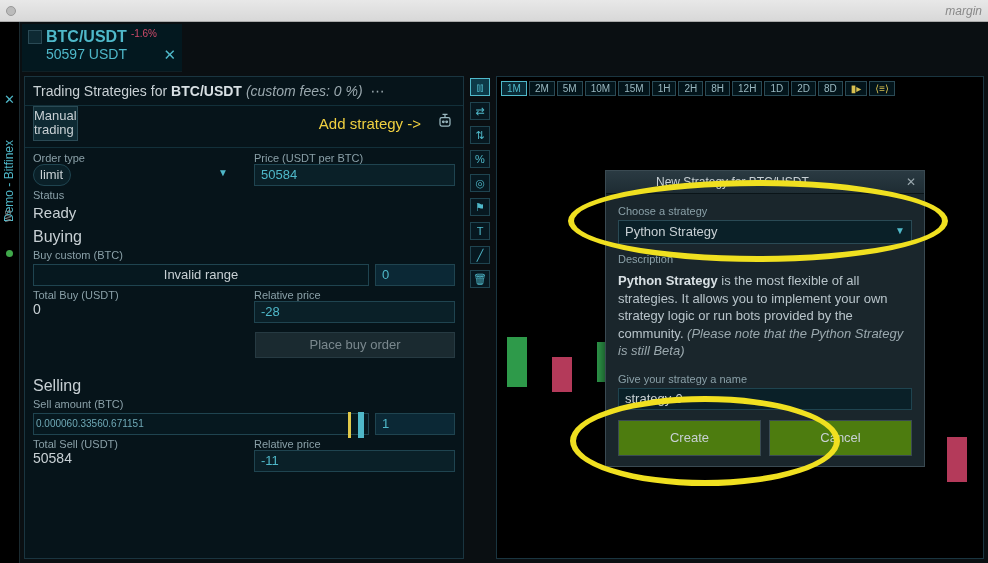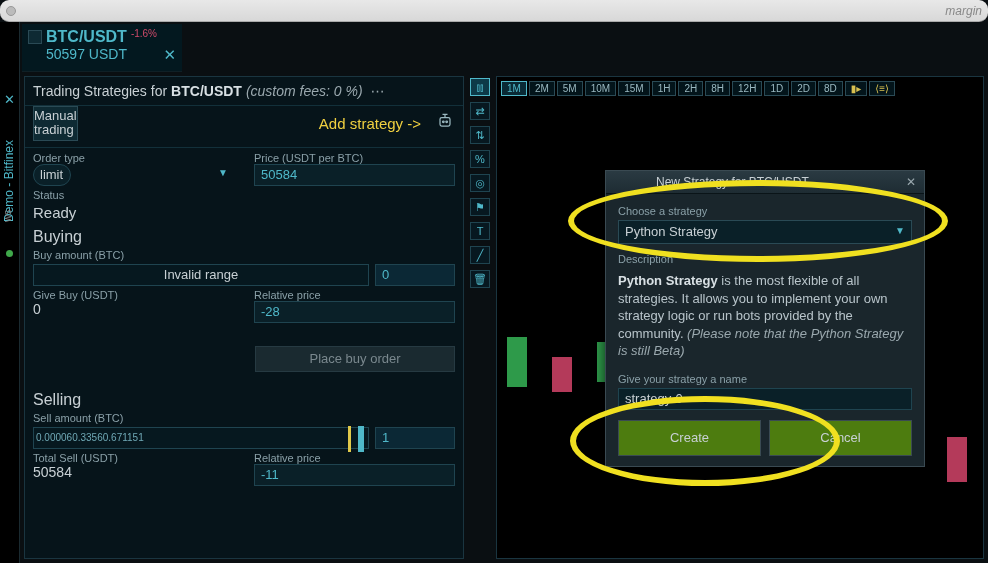--- a/index.html
+++ b/index.html
@@ -1,17 +1,17 @@
 <!DOCTYPE html>
 <html><head>
 <meta charset="utf-8">
 <style>
   * { margin: 0; padding: 0; box-sizing: border-box; font-family: "Segoe UI", Arial, sans-serif; }
   body { background: #0a0f12; color: #c8d0d4; width: 988px; height: 563px; overflow: hidden; position: relative; }
-  .titlebar { height: 22px; background: linear-gradient(#e8e8e8,#d8d8d8); border-bottom:1px solid #aaa; display:flex; align-items:center; padding:0 6px; color:#555; font-size:12px;border-radius:9px; }
+  .titlebar { height: 22px; background: linear-gradient(#e8e8e8,#d8d8d8); border-bottom:1px solid #aaa; display:flex; align-items:center; padding:0 6px; color:#555; font-size:12px; }
   .titlebar .dot { width:10px; height:10px; border-radius:50%; background:#bbb; border:1px solid #999; margin-right:4px; }
   .titlebar .title-text { margin-left:auto; color:#888; font-style:italic; }
 
   .content { display:flex; height: calc(100% - 22px); }
   .side-tab { width:20px; background:#000; border-right:1px solid #1a2a30; position:relative; }
   .side-tab .vtext { position:absolute; top:200px; left:2px; transform:rotate(-90deg); transform-origin:left top; color:#4fb8c9; font-size:12px; white-space:nowrap; }
   .side-tab .x-top { color:#4fb8c9; font-size:13px; display:block; text-align:center; margin-top:70px; }
   .side-tab .ws { position:absolute; bottom:330px; left:2px; transform:rotate(-90deg); transform-origin:left top; color:#888; font-size:10px; }
   .side-tab .dotgreen { position:absolute; top:228px; left:6px; width:7px; height:7px; border-radius:50%; background:#3fa84a; }
 
@@ -150,38 +150,38 @@
             </div>
             <div class="col">
               <label>Price (USDT per BTC)</label>
               <input type="text" style="color: rgb(79, 184, 201);" value="50584">
             </div>
           </div>
           <label>Status</label>
           <div class="status-val">Ready</div>
 
           <div class="section-h">Buying</div>
-          <label>Buy amount (BTC)</label>
+          <label>Buy custom (BTC)</label>
           <div class="range-row">
             <div class="range-bar">
                 <span>Invalid range</span>
               </div>
             <div class="range-val">0</div>
           </div>
           <div class="row">
             <div class="col">
-              <label>Give Buy (USDT)</label>
+              <label>Total Buy (USDT)</label>
               <div class="status-val" style="font-size:14px">0</div>
             </div>
             <div class="col">
               <label>Relative price</label>
               <input type="text" style="color: rgb(79, 184, 201);" value="-28">
             </div>
           </div>
-          <div class="row" style="margin-top:20px">
+          <div class="row" style="margin-top:6px">
               <button class="place-btn">Place buy order</button>
             </div>
 
           <div class="section-h" style="margin-top:16px">Selling</div>
           <label>Sell amount (BTC)</label>
           <div class="range-row">
             <div class="slider-track">
               <div class="slider-ticks">
                 <span>0.00006</span>
                 <span>0.3356</span>

